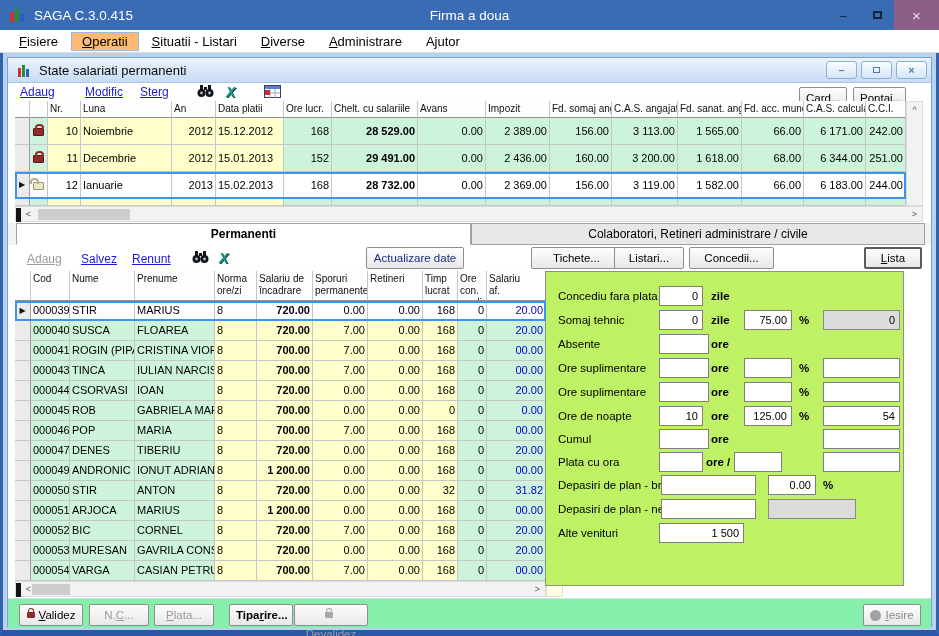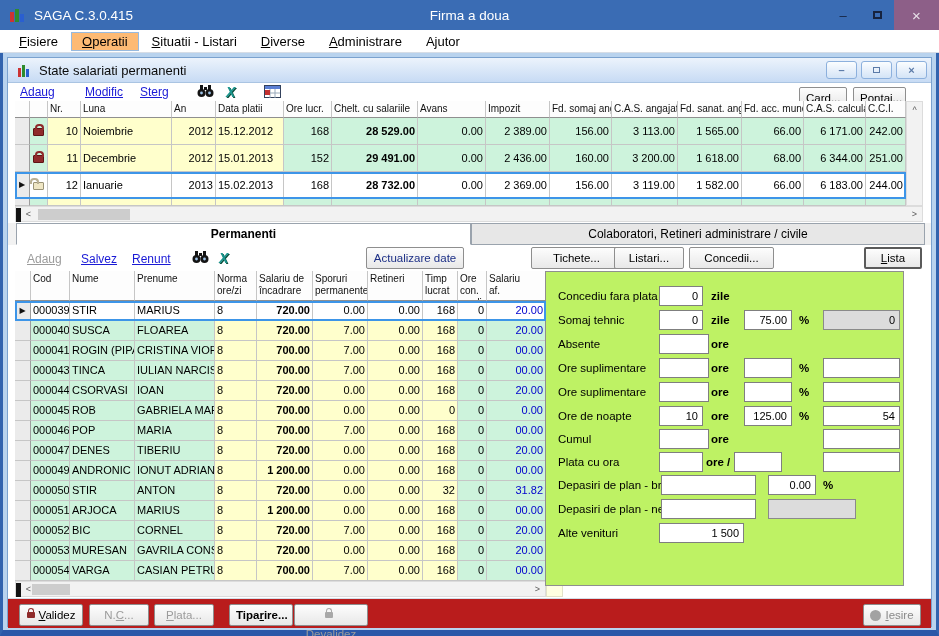--- a/index.html
+++ b/index.html
@@ -126,21 +126,21 @@
   .pr7 .un{left:160px;}.pr7 .f2{left:188px;}
   .pr8 .f1,.pr9 .f1{left:115px;width:95px;}
   .pr8 .f2{left:222px;}.pr8 .pc{left:277px;}
   .pr9 .f3{left:222px;width:88px;}
   .pr10 .f1{width:85px;}
   .pr11 .f1{width:85px;}
   .pr11 .un{left:207px;font-weight:normal;}
   .pr11 .f3{left:282px;width:72px;}
 
   
-  .bottombar{position:absolute;left:0;top:540px;width:923px;height:30px;background:#b91c1c;border-top:1px solid #d4dde8;}
+  .bottombar{position:absolute;left:0;top:540px;width:923px;height:30px;background:#86efac;border-top:1px solid #d4dde8;}
   .bb{top:5px;}
   .bb.dis{color:#9b9b9b;}
   .bb0{left:11px;width:64px;}
   .bb1{left:81px;width:60px;}
   .bb2{left:146px;width:60px;}
   .bb3{left:221px;width:64px;font-weight:bold;}
   .bb4{left:286px;width:74px;}
   .bb5{left:388px;width:124px;font-weight:bold;}
   .bb6{left:855px;width:58px;color:#8a8a8a;}
   .ic-lock{display:inline-block;width:8px;height:6px;border-radius:1px;position:relative;margin:0 4px 1px 0;vertical-align:middle;}

